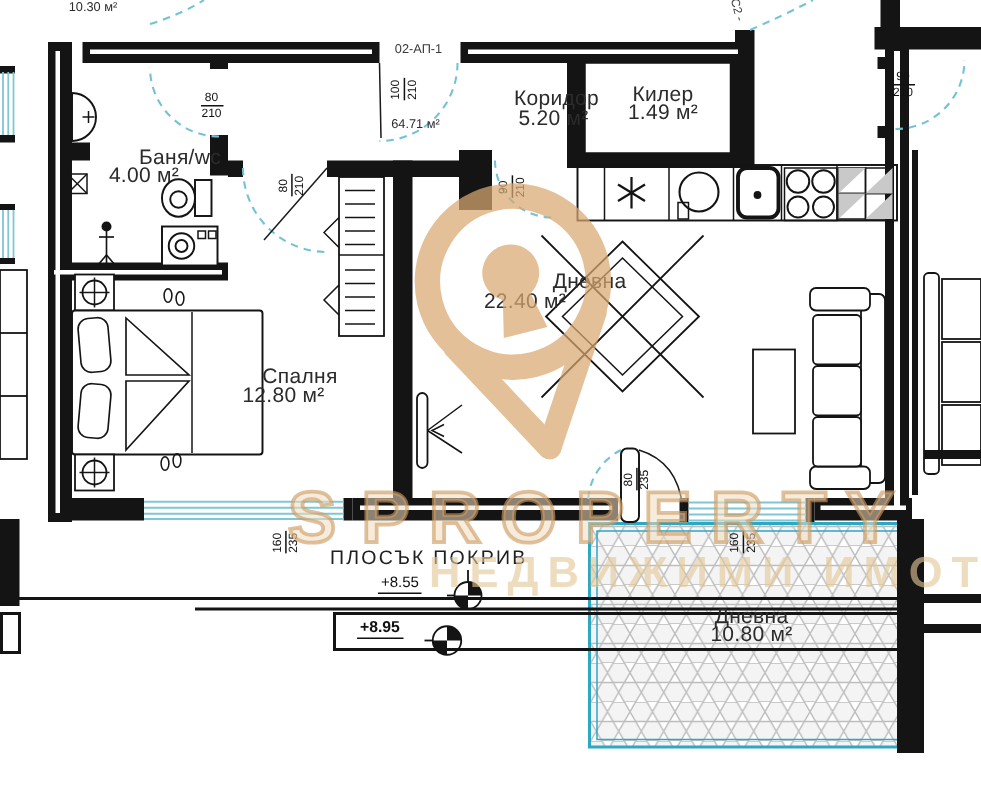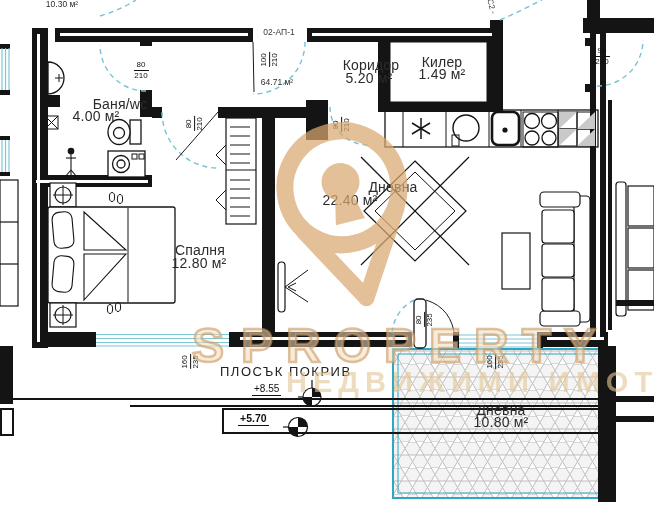--- a/index.html
+++ b/index.html
@@ -324,28 +324,28 @@
   <div class="txt room-label" style="left:371px;top:57px;">Коридор</div>
   <div class="txt room-label" style="left:369px;top:70px;">5.20 м²</div>
 
   <div class="txt room-label" style="left:442px;top:54px;">Килер</div>
   <div class="txt room-label" style="left:442px;top:66px;">1.49 м²</div>
 
   <div class="txt room-label" style="left:393px;top:179px;">Дневна</div>
   <div class="txt room-label" style="left:350px;top:192px;">22.40 м²</div>
 
   <div class="txt room-label" style="left:200px;top:242px;">Спалня</div>
-  <div class="txt room-label" style="left:199px;top:255px;">12.80 м²</div>
+  <div class="txt room-label" style="left:189px;top:255px;">12.80 м²</div>
 
   <div class="txt room-label" style="left:501px;top:402px;">Дневна</div>
   <div class="txt room-label" style="left:501px;top:414px;">10.80 м²</div>
 
   <div class="roof-title" style="left:220px;top:364px;">ПЛОСЪК ПОКРИВ</div>
   <div class="level" style="left:252px;top:383px;">+8.55</div>
-  <div class="level bold" style="left:238px;top:412px;">+5.70</div>
+  <div class="level bold" style="left:238px;top:412px;">+8.95</div>
 
   <div class="dim" style="left:128px;top:61px;">
     <span>80</span>
       <span class="dim-bar"></span>
       <span>210</span>
   </div>
   <div class="dim vert" style="left:182px;top:114px;">
     <span>80</span>
       <span class="dim-bar"></span>
       <span>210</span>

